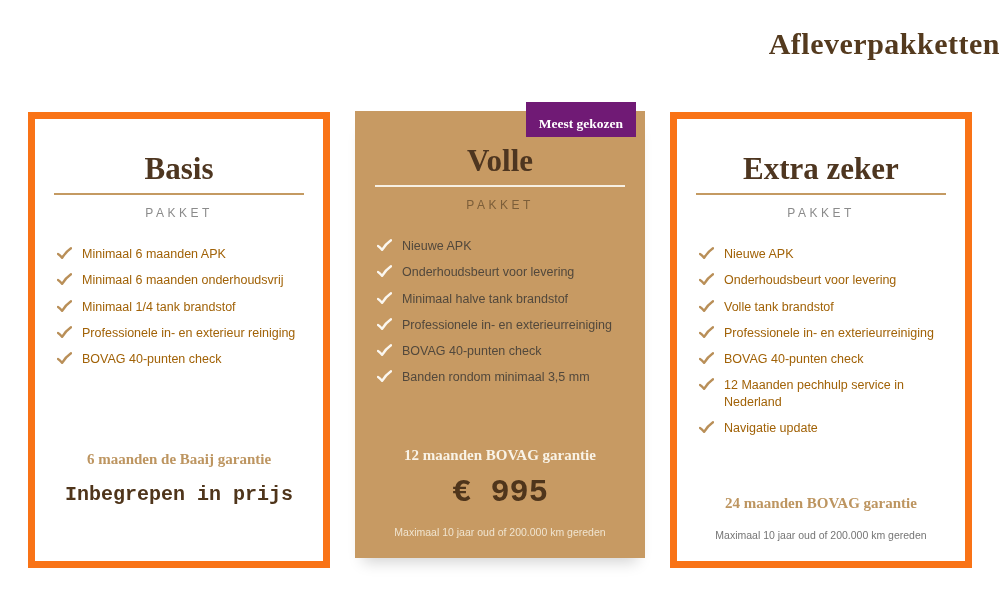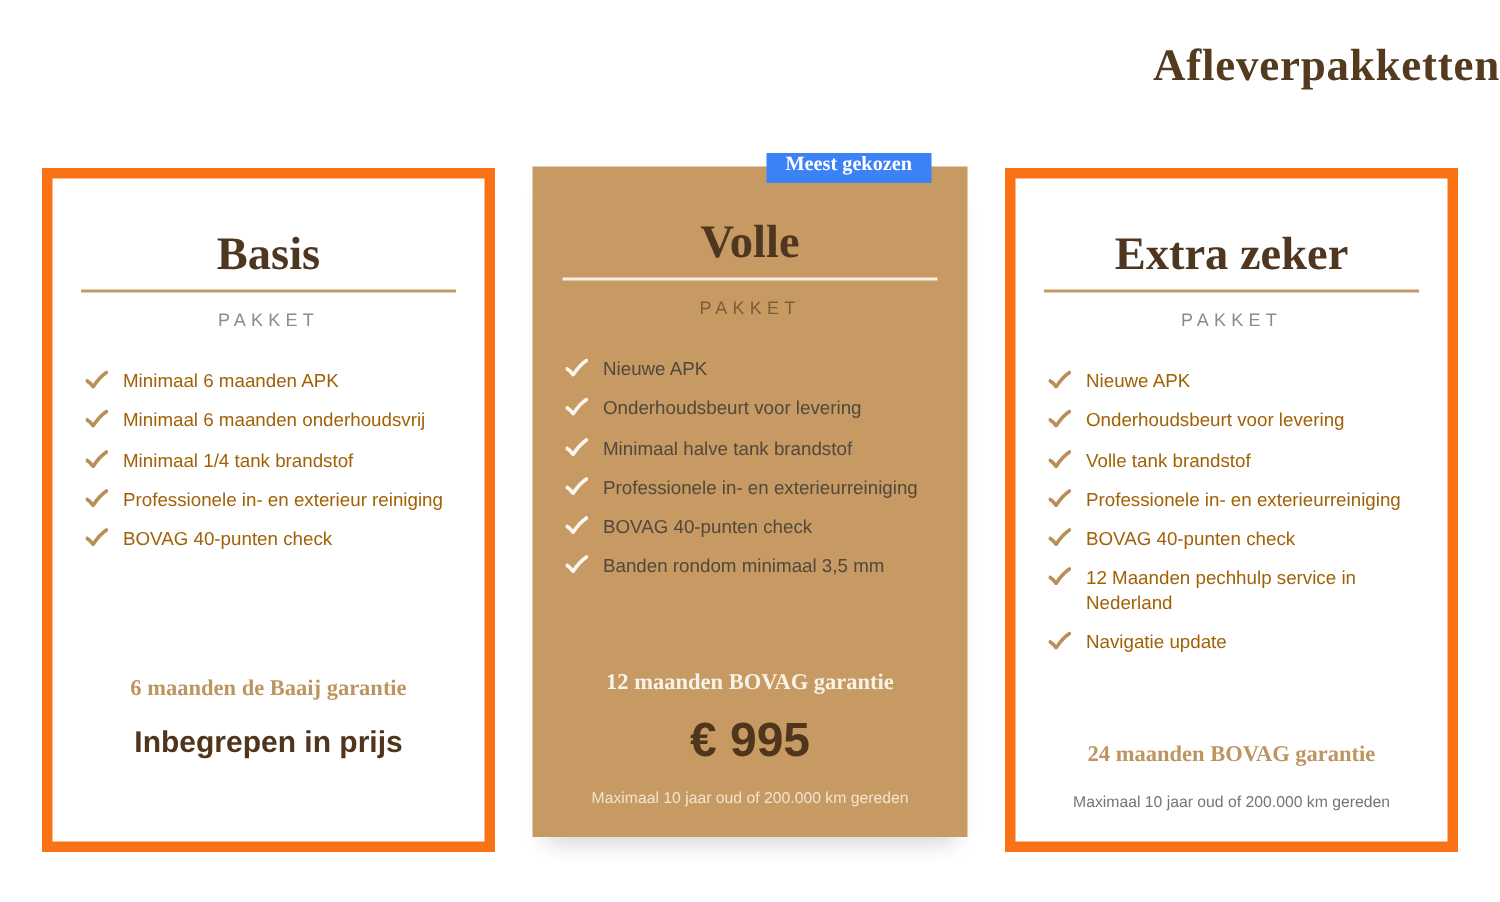--- a/index.html
+++ b/index.html
@@ -37,28 +37,28 @@
     width: 290px;
     height: 447px;
     border: none;
     background: #c79a63;
     margin-top: -1px;
     box-shadow: 0 12px 14px -8px rgba(0,0,0,0.18);
   }
   .badge {
     position: absolute;
     top: -9px;
-    right: 24px;
-    background: #3b82f6;
+    right: 9px;
+    background: #701a75;
     color: #ffffff;
     font-family: "Liberation Serif", serif;
     font-weight: bold;
     font-size: 13.5px;
     line-height: 1;
-    padding: 0 13px 6px;
+    padding: 15px 13px 6px;
   }
   .card-title {
     margin: 34px 0 0;
     font-family: "Liberation Serif", serif;
     font-weight: bold;
     font-size: 31px;
     line-height: 1;
     color: #4e3620;
   }
   .divider {
@@ -106,21 +106,21 @@
   .card--basis .bottom { bottom: 56px; }
   .guarantee {
     font-family: "Liberation Serif", serif;
     font-weight: bold;
     font-size: 15px;
     color: #bd9560;
   }
   .card--highlight .guarantee { color: #f9f3e7; }
   .price {
     margin-top: 13px;
-    font-family: Liberation Sans, sans-serif;
+    font-family: Liberation Mono, monospace;
     font-weight: bold;
     font-size: 32px;
     line-height: 1;
     color: #4f351b;
     text-align: center;
   }
   .card--basis .price { font-size: 20px; margin-top: 17px; }
   .note {
     margin-top: 17px;
     font-size: 10.5px;

